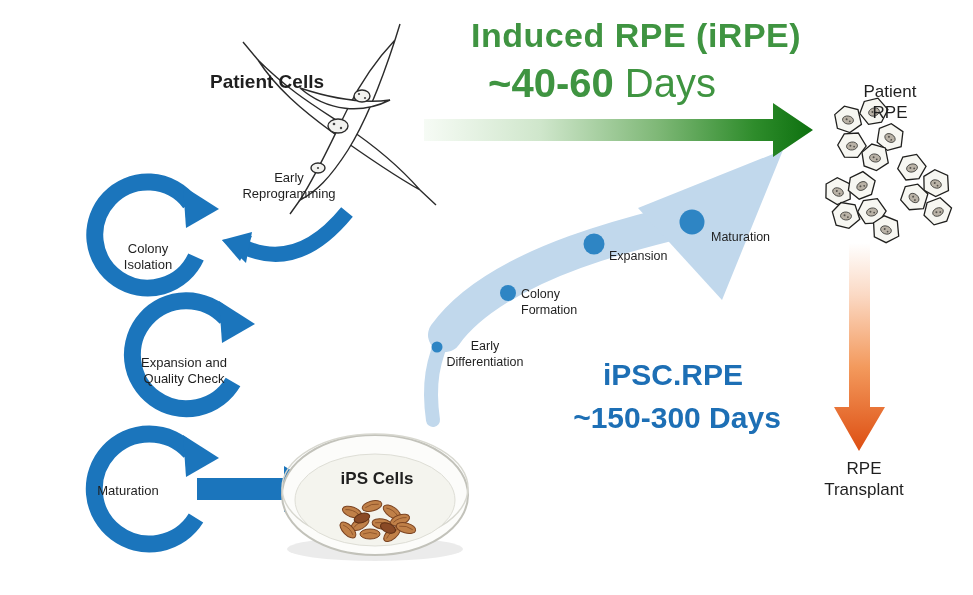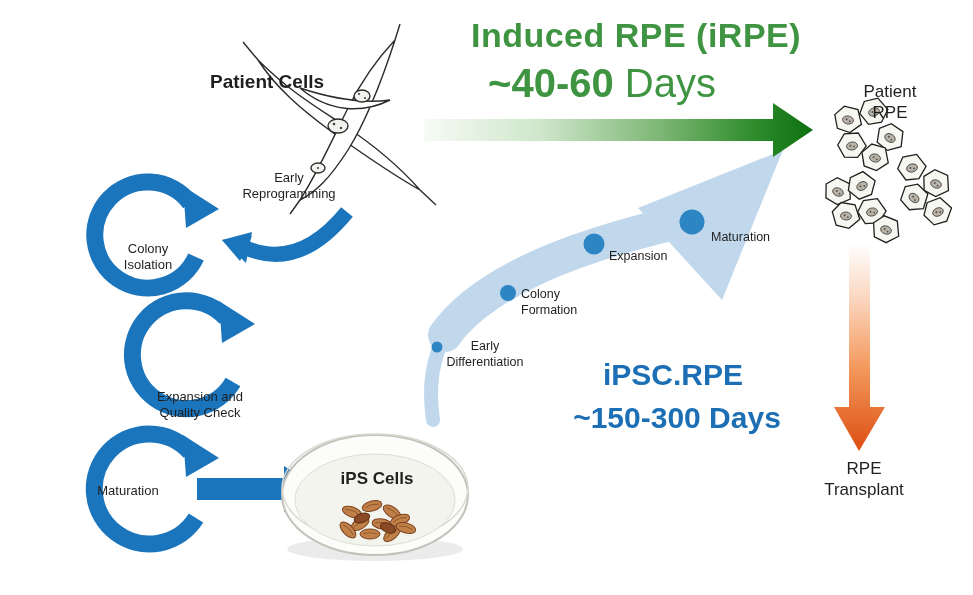--- a/index.html
+++ b/index.html
@@ -149,21 +149,21 @@
 <div class="lbl ctr green big" style="left:636px;top:14px;">Induced RPE (iRPE)</div>
 <div class="lbl ctr green dur" style="left:602px;top:58px;"><b>~40-60</b><span> Days</span></div>
 
 <div class="lbl ctr med" style="left:219px;top:70px;margin-left:48px;">Patient Cells</div>
 <div class="lbl ctr med2" style="left:890px;top:81px;">Patient RPE</div>
 
 <div class="lbl ctr small" style="left:289px;top:170px;">Early
 Reprogramming</div>
 <div class="lbl ctr small" style="left:148px;top:241px;">Colony
 Isolation</div>
-<div class="lbl ctr small" style="left:200px;top:355px;margin-top:34px;">Expansion and
+<div class="lbl ctr small" style="left:184px;top:355px;">Expansion and
 Quality Check</div>
 <div class="lbl ctr small" style="left:128px;top:483px;">Maturation</div>
 
 <div class="lbl ctr med3" style="left:377px;top:468px;">iPS Cells</div>
 
 <div class="lbl ctr tiny" style="left:485px;top:339px;">Early
 Differentiation</div>
 <div class="lbl tiny" style="left:521px;top:287px;">Colony
 Formation</div>
 <div class="lbl tiny" style="left:609px;top:249px;">Expansion</div>

